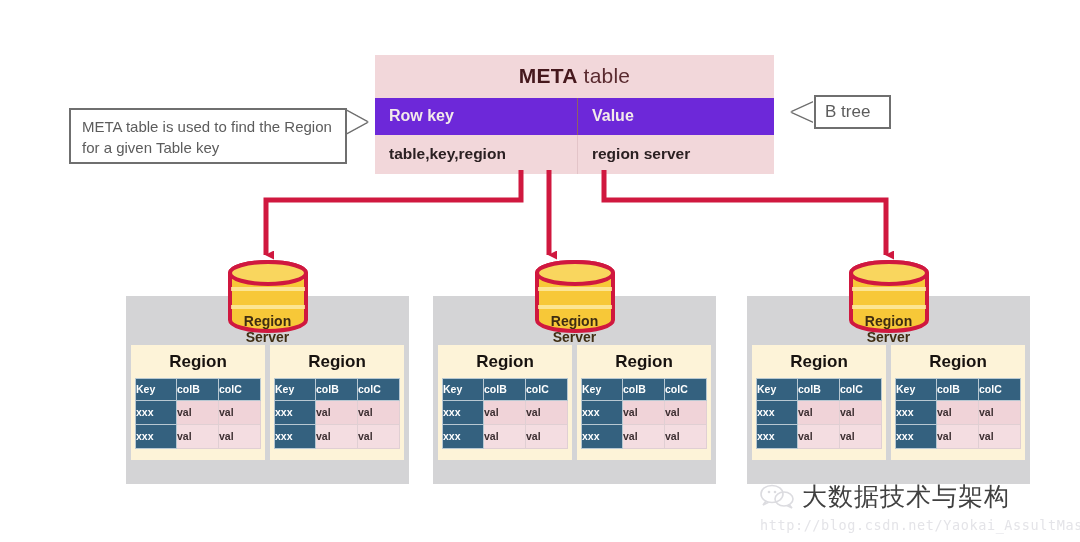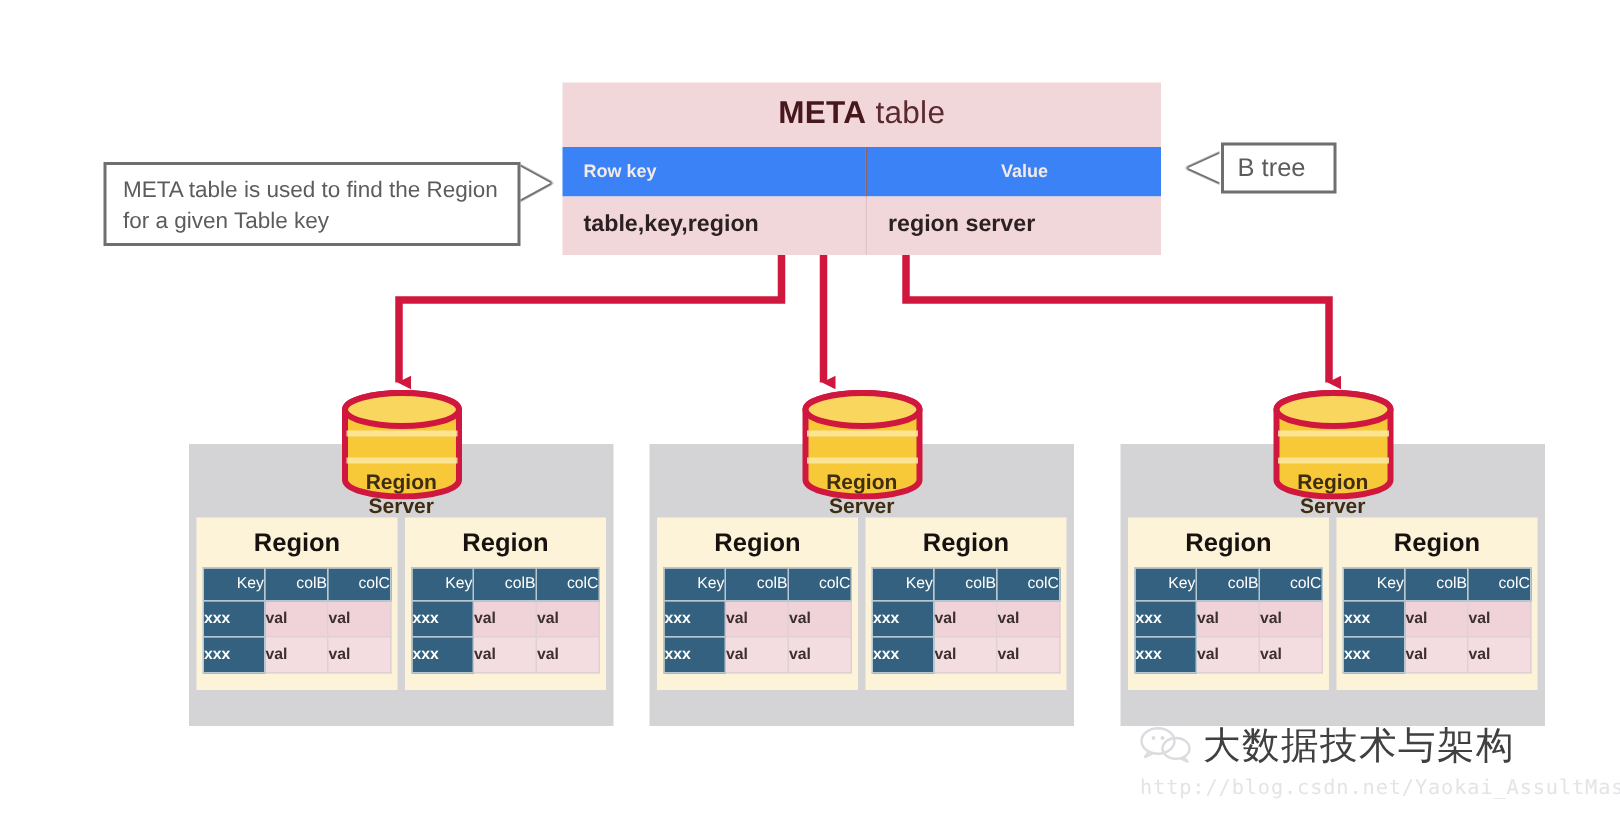--- a/index.html
+++ b/index.html
@@ -36,28 +36,28 @@
   .meta-title {
     font-size: 21px;
     color: #5a2a2f;
     letter-spacing: 0.2px;
   }
   .meta-title b {
     font-weight: bold;
     color: #46181d;
   }
   .meta-head-row td {
-    background: #3b82f6;
+    background: #6d28d9;
     color: #f3eaea;
-    font-size: 12px;
+    font-size: 16px;
     font-weight: bold;
     padding: 9px 0 10px 14px;
     border-right: 1px solid #8d6066;
   }
-  .meta-head-row td:last-child { border-right: none; text-align: center; }
+  .meta-head-row td:last-child { border-right: none; }
   .meta-body-row td {
     background: #f2d7da;
     color: #2b2022;
     font-size: 15.5px;
     font-weight: bold;
     padding: 10px 0 11px 14px;
     border-right: 1px solid #e3c4c8;
   }
   .meta-body-row td:last-child { border-right: none; }
   .col-a { width: 198px; }
@@ -153,23 +153,23 @@
   .region-table {
     width: 122px;
     margin: 0 auto;
     border-collapse: collapse;
     table-layout: fixed;
   }
   .region-table th {
     background: #34617f;
     color: #ffffff;
     font-size: 10.5px;
-    font-weight: normal;
+    font-weight: bold;
     padding: 4px 0 5px 0;
-    text-align: right;
+    text-align: left;
     border: 1px solid #b8c8d2;
   }
   .region-table td {
     font-size: 10.5px;
     font-weight: bold;
     text-align: left;
     padding: 5px 0 6px 0;
     border: 1px solid #e0cfd3;
   }
   .cell-key {

